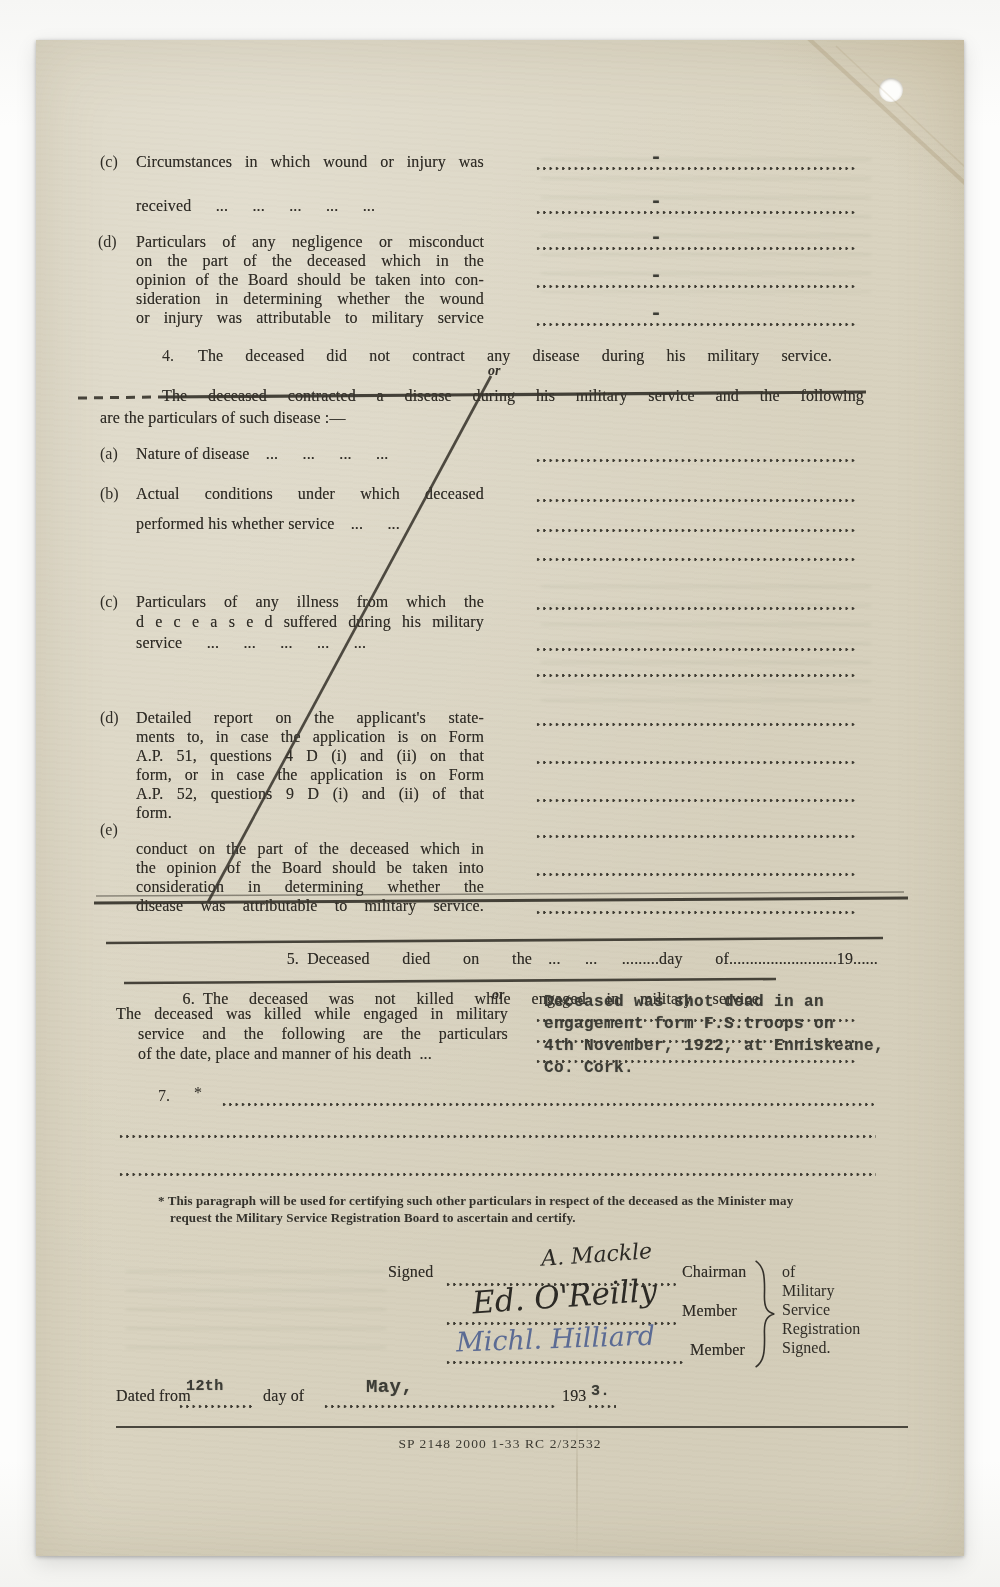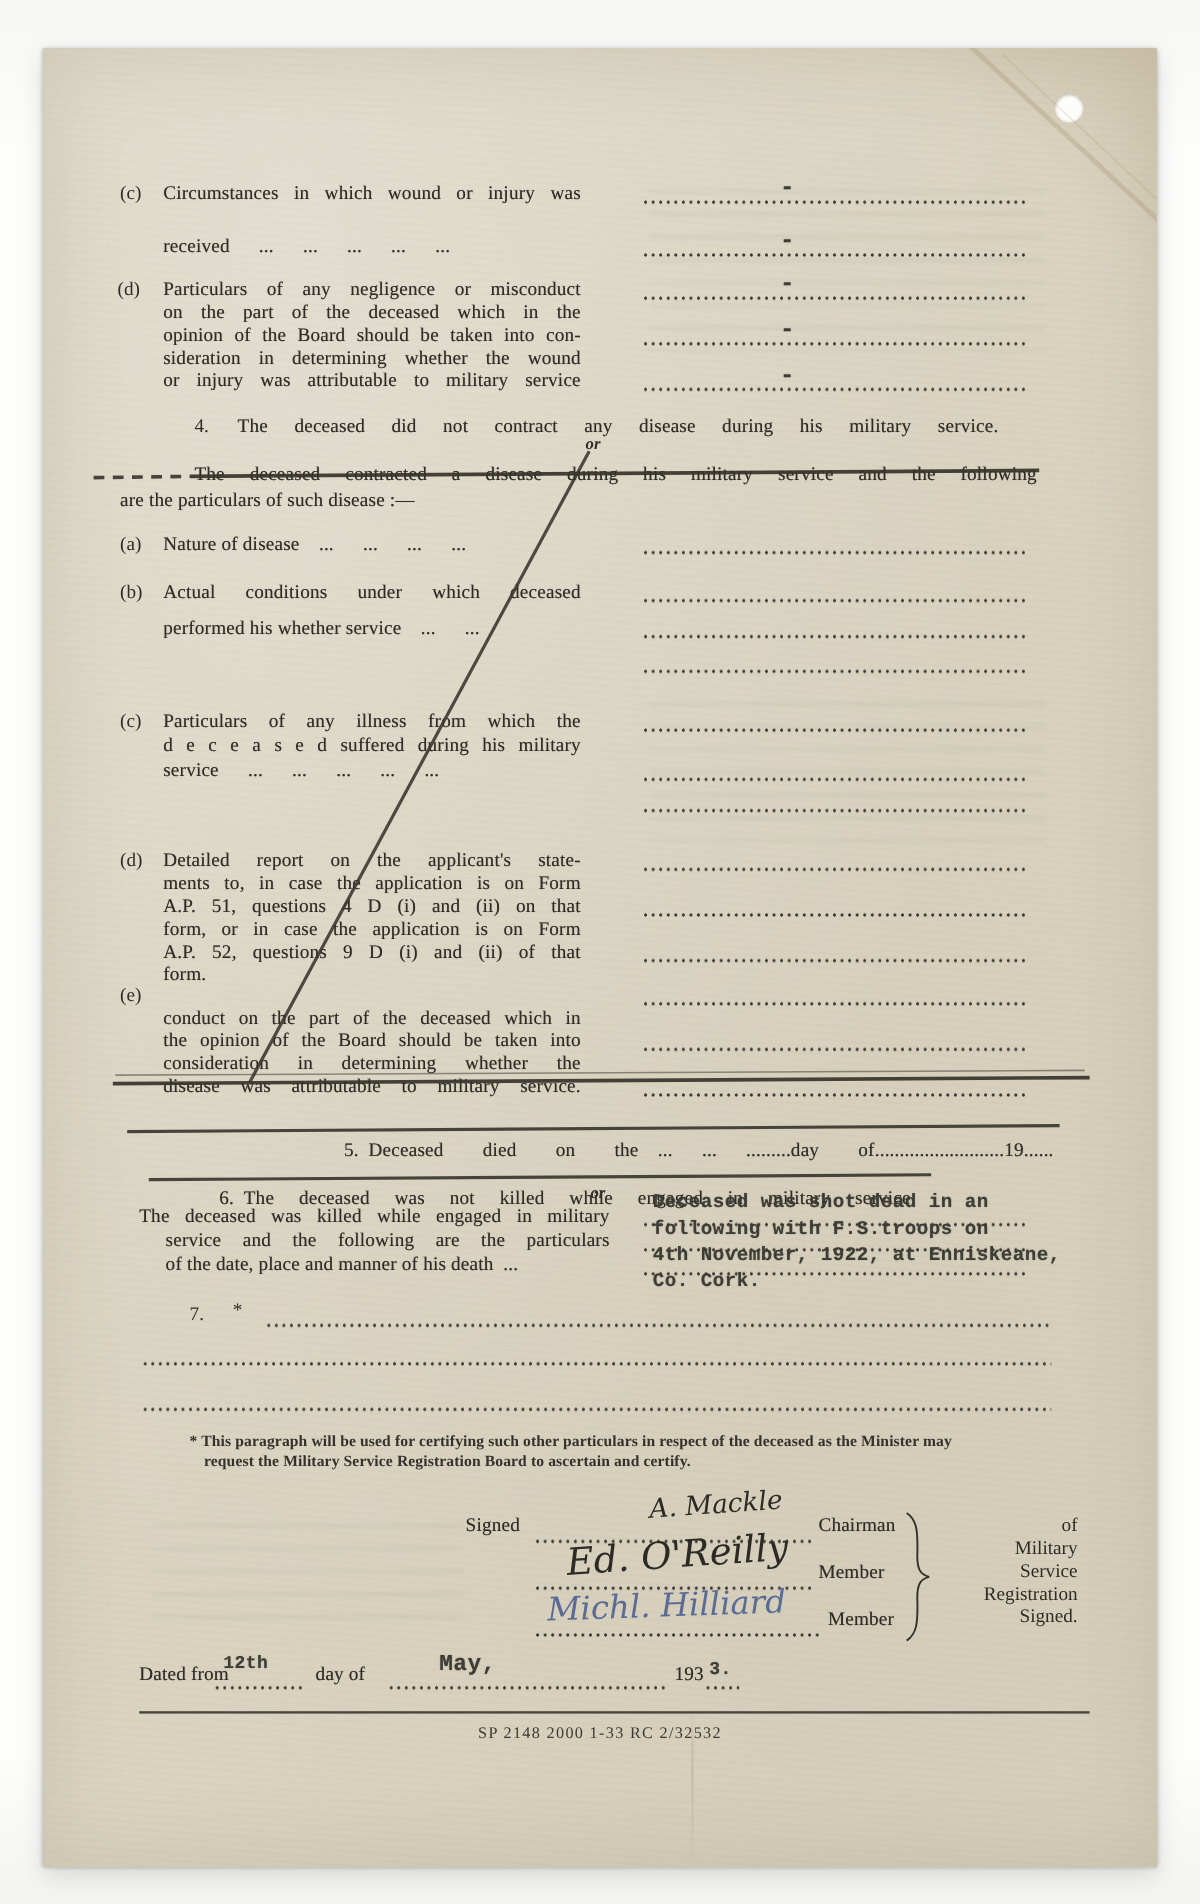--- a/index.html
+++ b/index.html
@@ -24,21 +24,21 @@
   .dotl{position:absolute;height:5px;
         background-image:radial-gradient(circle at 2px 2.5px, #3e3b32 1.15px, rgba(0,0,0,0) 1.55px);
         background-size:6.3px 5px;background-repeat:repeat-x;}
   .tw{position:absolute;font:700 16px/21px "Liberation Mono", monospace;color:#3d3d36;
       letter-spacing:.4px;text-shadow:0 0 1px rgba(45,45,40,.45);white-space:pre;}
   .dash{font:700 20px/16px "Liberation Mono", monospace;}
   .it{position:absolute;font:700 italic 14px/14px "Liberation Serif", serif;color:#33302a;}
   .sig{position:absolute;font-style:italic;font-family:"DejaVu Serif", serif;color:#2c2a25;
        transform:rotate(-4deg);white-space:nowrap;}
   .fn{position:absolute;font:700 13px/17px "Liberation Serif", serif;color:#34322c;letter-spacing:.1px;}
-  .bn{position:absolute;width:116px;text-align:right;font:16px/19px "Liberation Serif", serif;color:#2f2c26;}
+  .bn{position:absolute;width:116px;text-align:left;font:16px/19px "Liberation Serif", serif;color:#2f2c26;}
   .rule{position:absolute;height:1.6px;background:#49463d;}
   .code{position:absolute;left:0;right:0;text-align:center;font:13.5px/16px "Liberation Serif", serif;
         letter-spacing:1.1px;color:#3c3a32;}
   .g{position:absolute;opacity:.07;filter:blur(1.6px);
      background:repeating-linear-gradient(180deg, #6d7b5e 0 3px, rgba(0,0,0,0) 3px 19px);}
   .fold{position:absolute;width:2px;background:linear-gradient(180deg, rgba(118,102,70,0), rgba(118,102,70,.18) 40%, rgba(118,102,70,0));}
   svg.pen{position:absolute;left:0;top:0;pointer-events:none;}
 </style>
 </head>
 <body>
@@ -128,21 +128,21 @@
   </div>
   <div class="it" style="left:456px;top:948px">or</div>
 
   <div class="t jl" style="left:80px;top:964px;width:392px">The deceased was killed while engaged in military</div>
   <div class="t jl" style="left:102px;top:984px;width:370px">service and the following are the particulars</div>
   <div class="t" style="left:102px;top:1004px;width:380px">of the date, place and manner of his death ...</div>
   <div class="dotl" style="left:500px;top:978px;width:320px"></div>
   <div class="dotl" style="left:500px;top:999px;width:320px"></div>
   <div class="dotl" style="left:500px;top:1019px;width:320px"></div>
   <div class="tw" style="left:508px;top:952px">Deceased was shot dead in an</div>
-  <div class="tw" style="left:508px;top:974px">following with F.S.troops on</div>
+  <div class="tw" style="left:508px;top:974px">engagement form F.S.troops on</div>
   <div class="tw" style="left:508px;top:996px">4th November, 1922, at Enniskeane,</div>
   <div class="tw" style="left:508px;top:1018px">Co. Cork.</div>
 
   <div class="lb" style="left:122px;top:1046px">7.</div>
   <div class="lb" style="left:158px;top:1043px">*</div>
   <div class="dotl" style="left:186px;top:1062px;width:652px"></div>
   <div class="dotl" style="left:83px;top:1094px;width:757px"></div>
   <div class="dotl" style="left:83px;top:1132px;width:757px"></div>
 
   <div class="fn" style="left:122px;top:1152px;width:730px">* This paragraph will be used for certifying such other particulars in respect of the deceased as the Minister may</div>

